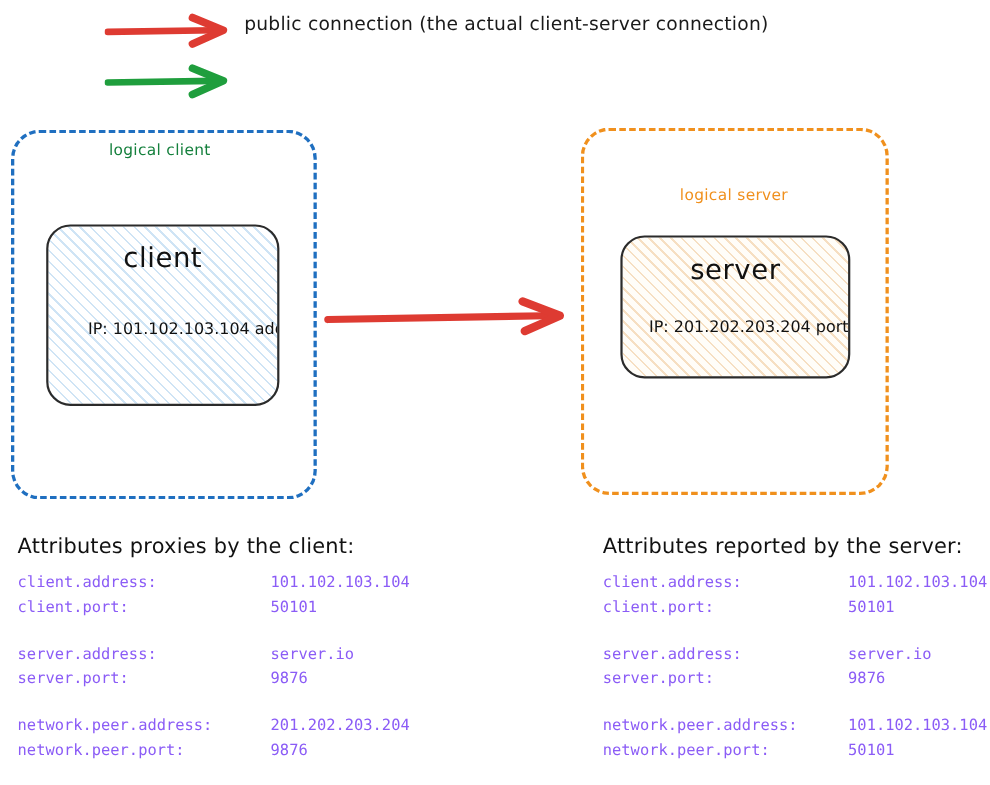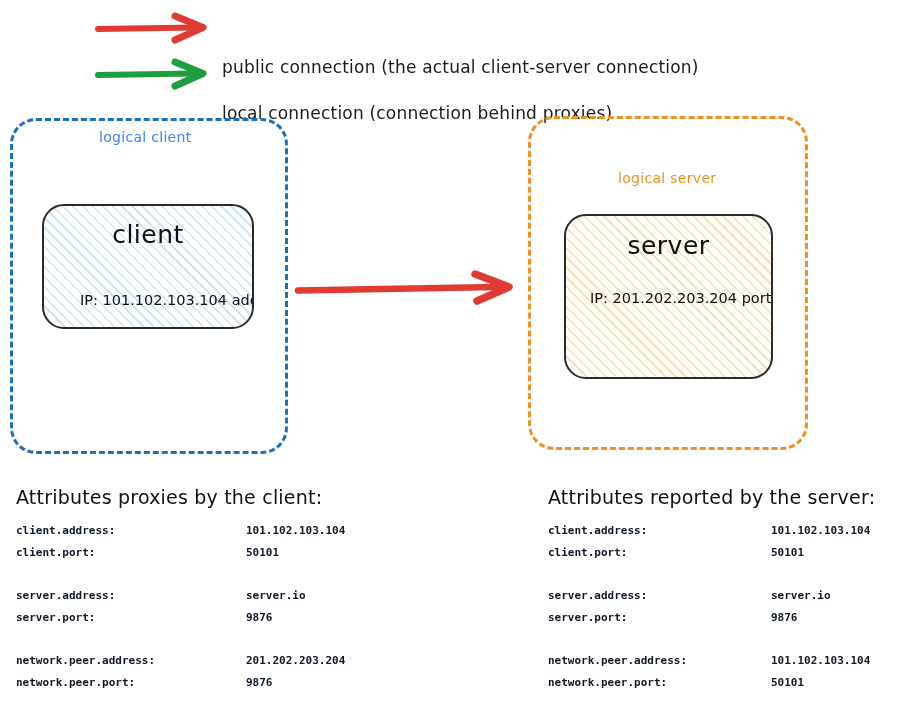--- a/index.html
+++ b/index.html
@@ -24,21 +24,20 @@
 
   .legend-label {
     position: absolute;
     left: 222px;
     top: 6px;
     font-family: "DejaVu Sans", sans-serif;
     font-size: 17px;
     letter-spacing: 0.2px;
     color: #1a1a1a;
     white-space: nowrap;
-    margin-top: 45px;
   }
 
   
   .logical-box {
     position: absolute;
     border-style: dashed;
     border-width: 3px;
     border-radius: 26px;
     background: transparent;
     box-sizing: border-box;
@@ -56,46 +55,46 @@
     position: absolute;
     font-size: 14px;
     font-family: "DejaVu Sans", sans-serif;
     background: #ffffff;
     padding: 0 6px;
     white-space: nowrap;
     letter-spacing: 0.3px;
   }
   #logical-client-title {
     left: 93px; top: 129px;
-    color: #3b82f6;
+    color: #15803d;
   }
   #logical-server-title {
     left: 612px; top: 127px;
     color: #f0901d;
     margin-top: 43px;
   }
 
   
   .node-box {
     position: absolute;
     border: 2.5px solid #2b2b2b;
     border-radius: 22px;
     box-sizing: border-box;
     overflow: hidden;
   }
   #client-node {
-    left: 42px; top: 204px; width: 212px; height: 125px;
+    left: 42px; top: 204px; width: 212px; height: 165px;
     background-color: #ffffff;
     background-image: repeating-linear-gradient(
         45deg,
         #cfe4f5 0px, #cfe4f5 1.6px,
         #ffffff 1.6px, #ffffff 7px);
   }
   #server-node {
-    left: 564px; top: 214px; width: 209px; height: 165px;
+    left: 564px; top: 214px; width: 209px; height: 130px;
     background-color: #ffffff;
     background-image: repeating-linear-gradient(
         45deg,
         #f6dfc2 0px, #f6dfc2 1.6px,
         #fffdf8 1.6px, #fffdf8 7px);
   }
 
   .node-title {
     position: absolute;
     left: 0; right: 0;
@@ -132,23 +131,22 @@
     font-family: "DejaVu Sans", sans-serif;
     color: #111111;
     margin: 0 0 12px 0;
     white-space: nowrap;
     letter-spacing: 0.2px;
   }
 
   .attr-table {
     border-collapse: collapse;
     font-family: "DejaVu Sans Mono", monospace;
-    font-size: 11px;
-    color: #0f172a;
-    font-weight: bold;
+    font-size: 14px;
+    color: #8b5cf6;
   }
   .attr-table td {
     padding: 0 0 1px 0;
     vertical-align: top;
     white-space: pre;
     line-height: 21px;
   }
   .attr-key { padding-right: 18px !important; }
   #attr-panel-client .attr-key { min-width: 212px; }
   #attr-panel-server .attr-key { min-width: 205px; }
@@ -164,21 +162,20 @@
     <path d="M80 6 L108 17.5 L80 30" stroke="#de3b32" stroke-width="7" stroke-linecap="round" stroke-linejoin="round" fill="none"></path>
   </svg>
   <div class="legend-label">public connection (the actual client-server connection)</div>
 </div>
 
 <div id="legend-row-local">
   <svg class="legend-arrow-svg" width="118" height="36" viewBox="0 0 118 36">
     <path d="M3 19 L100 17.5" stroke="#1f9e3d" stroke-width="6" stroke-linecap="round" fill="none"></path>
     <path d="M80 6 L108 17.5 L80 30" stroke="#1f9e3d" stroke-width="7" stroke-linecap="round" stroke-linejoin="round" fill="none"></path>
   </svg>
-  <div class="legend-label">local connection (connection behind proxies)</div>
 </div>
 
 <div class="logical-box" id="logical-client-box"></div>
 <div class="logical-title" id="logical-client-title">logical client</div>
 
 <div class="node-box" id="client-node">
   <div class="node-title">client</div>
   <div class="node-details">IP: 101.102.103.104
 address: client.io</div>
 </div>

